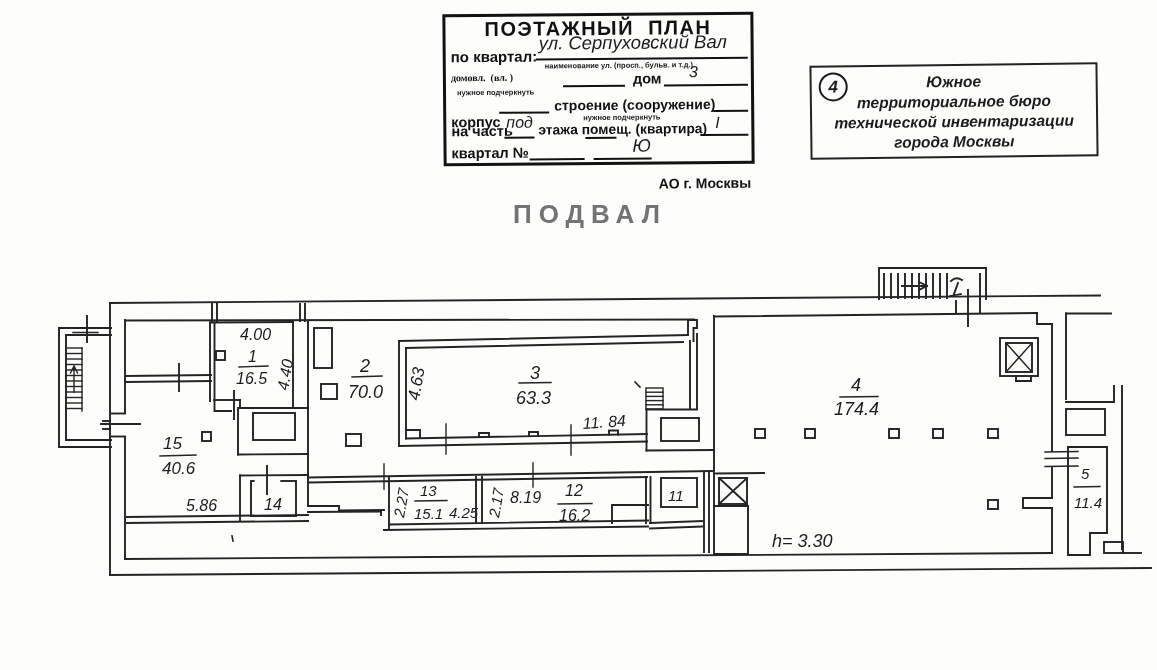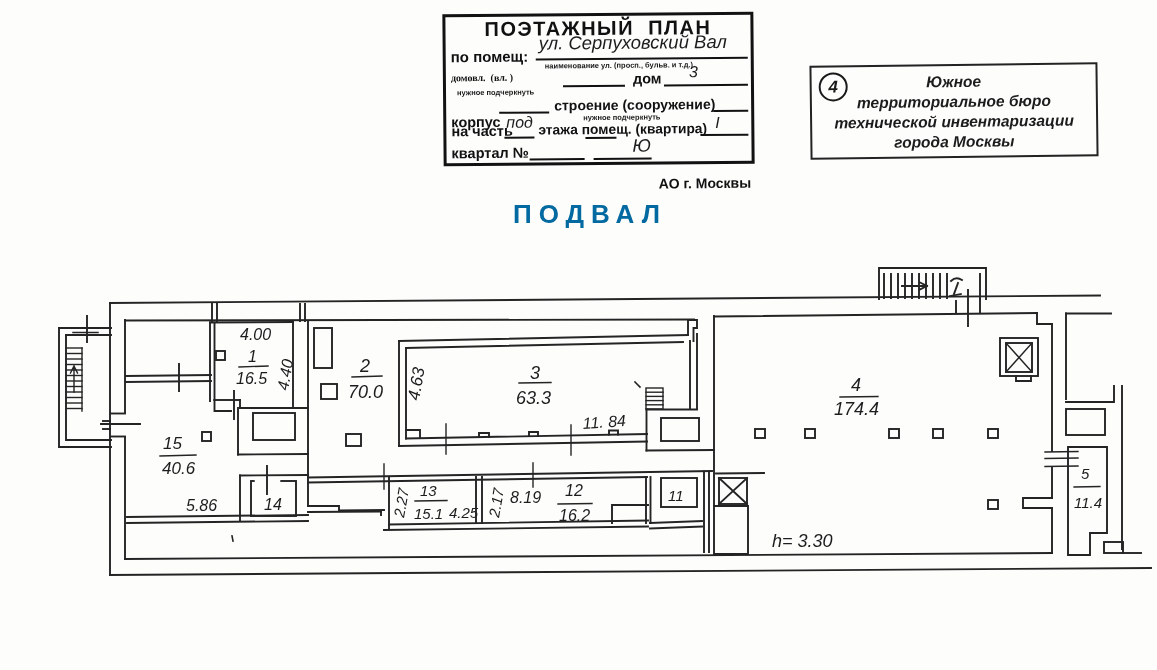--- a/index.html
+++ b/index.html
@@ -11,21 +11,21 @@
   .hwr{font-style:italic;color:#1d1d1d;white-space:nowrap;}
   .ln{position:absolute;background:#111;height:2px;}
 </style>
 </head>
 <body>
 
 <div class="abs" id="stamp1" style="left:443px;top:13px;width:305px;height:146px;border:3px solid #121212;transform:rotate(-0.5deg);">
 
   <div class="abs b" style="left:0;right:0;top:1px;text-align:center;font-size:20px;letter-spacing:1.5px;">ПОЭТАЖНЫЙ&nbsp;&nbsp;ПЛАН</div>
 
-  <div class="abs b" style="left:5px;top:31px;font-size:15px;">по помещ:</div>
+  <div class="abs b" style="left:5px;top:31px;font-size:15px;">по квартал:</div>
   <div class="abs hwr" style="left:93px;top:16px;font-size:18.5px;">ул. Серпуховский Вал</div>
   <div class="ln" style="left:90px;width:212px;top:42px;"></div>
   <div class="abs tiny" style="left:99px;top:45px;">наименование ул. (просп., бульв. и т.д.)</div>
 
   <div class="abs b" style="left:5px;top:55px;font-size:10px;font-family:Liberation Serif, serif;">домовл.&nbsp; (вл. )</div>
   <div class="ln" style="left:117px;width:62px;top:69px;"></div>
   <div class="abs b" style="left:187px;top:55px;font-size:14.5px;">дом</div>
   <div class="abs hwr" style="left:243px;top:48px;font-size:16px;">3</div>
   <div class="ln" style="left:218px;width:84px;top:69px;"></div>
   <div class="abs tiny" style="left:11px;top:71px;">нужное подчеркнуть</div>
@@ -51,21 +51,21 @@
   <div class="abs b" style="left:212px;top:128px;font-size:14px;margin-top:32px;">АО г. Москвы</div>
 </div>
 
 <div class="abs" id="stamp2" style="left:810px;top:64px;width:284px;height:90px;border:2px solid #232323;transform:rotate(-0.7deg);">
 
   <div class="abs" style="left:7px;top:5px;width:25px;height:25px;border:2px solid #1a1a1a;border-radius:50%;text-align:center;line-height:25px;font-size:17px;font-weight:bold;font-style:italic;color:#1a1a1a;">4</div>
 
   <div class="abs" style="left:0;right:0;top:6px;text-align:center;font-weight:bold;font-style:italic;font-size:15.5px;line-height:20px;color:#1c1c1c;">Южное<br>территориальное бюро<br>технической инвентаризации<br>города Москвы</div>
 </div>
 
-<div class="abs" style="left:513px;top:199px;font-size:26px;letter-spacing:7px;color:#0369a1;font-weight:bold;">ПОДВАЛ</div>
+<div class="abs" style="left:513px;top:199px;font-size:26px;letter-spacing:7px;color:#737373;font-weight:bold;">ПОДВАЛ</div>
 
 <svg class="abs" style="left:0;top:0" width="1157" height="670" viewBox="0 0 1157 670" fill="none" stroke="#242424" stroke-width="1.9" stroke-linecap="square">
 
 <g>
  <path d="M110 303 L1100 295.5"></path>
  <path d="M125 320.5 L694 319.5"></path>
  <path d="M714 316.5 L1037 313"></path>
 </g>
 
 <g>

